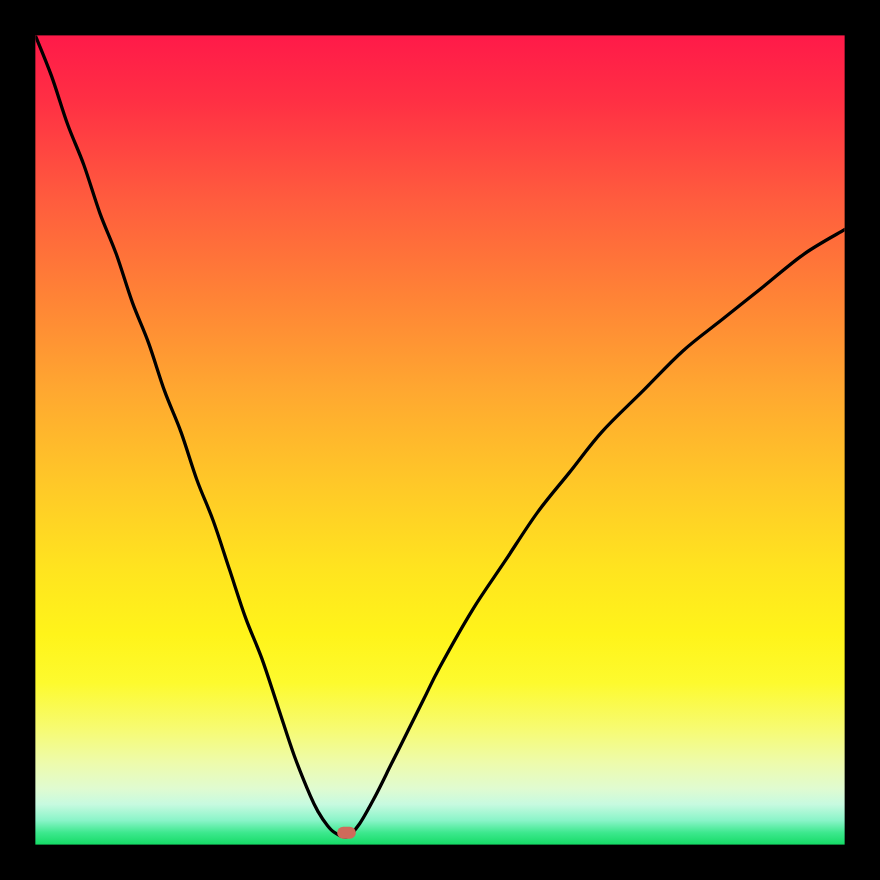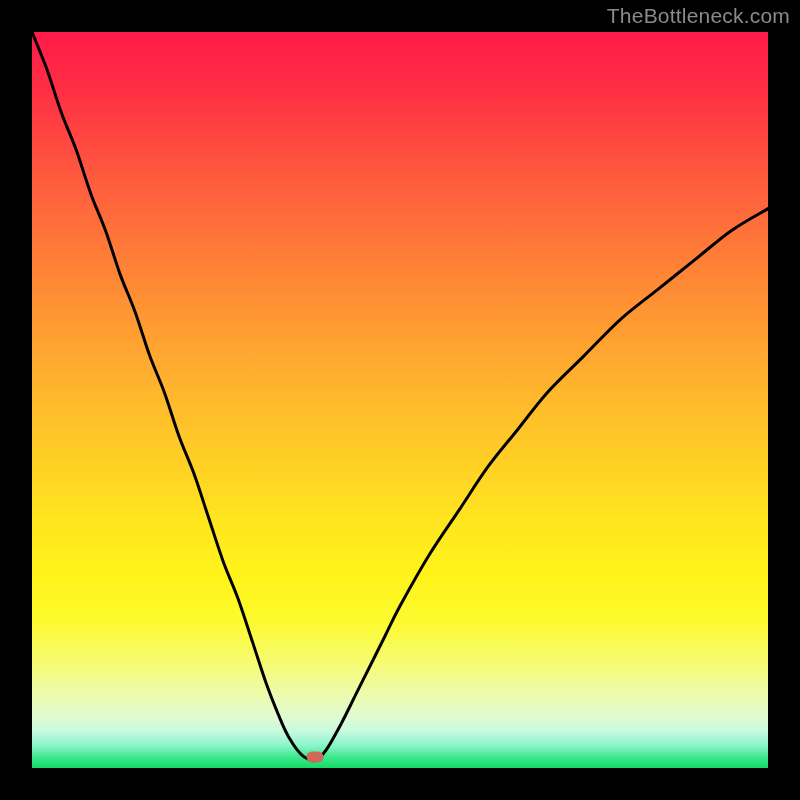--- a/index.html
+++ b/index.html
@@ -69,21 +69,20 @@
     color: #8a8a8a;
     font-size: 21px;
     letter-spacing: 0.2px;
     user-select: none;
   }
 </style>
 </head>
 <body>
 
 <div class="frame">
-  <div class="watermark">TheBottleneck.com</div>
 
   <div class="plot-area">
     <div class="gradient"></div>
     <svg class="curve" viewBox="0 0 736 736" preserveAspectRatio="none">
       <path id="curve-path" d="M 0.00 0.00 C 2.45 6.13, 9.81 23.31, 14.72 36.80 C 19.63 50.29, 24.53 67.47, 29.44 80.96 C 34.35 94.45, 39.25 104.27, 44.16 117.76 C 49.07 131.25, 53.97 148.43, 58.88 161.92 C 63.79 175.41, 68.69 185.23, 73.60 198.72 C 78.51 212.21, 83.41 229.39, 88.32 242.88 C 93.23 256.37, 98.13 266.19, 103.04 279.68 C 107.95 293.17, 112.85 310.35, 117.76 323.84 C 122.67 337.33, 127.57 347.15, 132.48 360.64 C 137.39 374.13, 142.29 391.31, 147.20 404.80 C 152.11 418.29, 157.01 428.11, 161.92 441.60 C 166.83 455.09, 171.73 471.04, 176.64 485.76 C 181.55 500.48, 186.45 516.43, 191.36 529.92 C 196.27 543.41, 201.17 553.23, 206.08 566.72 C 210.99 580.21, 215.89 596.16, 220.80 610.88 C 225.71 625.60, 230.61 641.55, 235.52 655.04 C 240.43 668.53, 246.56 683.25, 250.24 691.84 C 253.92 700.43, 255.15 702.27, 257.60 706.56 C 260.05 710.85, 262.51 714.53, 264.96 717.60 C 267.41 720.67, 269.25 723.12, 272.32 724.96 C 275.39 726.80, 279.68 729.87, 283.36 728.64 C 287.04 727.41, 290.11 723.73, 294.40 717.60 C 298.69 711.47, 304.21 701.04, 309.12 691.84 C 314.03 682.64, 318.93 672.21, 323.84 662.40 C 328.75 652.59, 333.65 642.77, 338.56 632.96 C 343.47 623.15, 348.37 613.33, 353.28 603.52 C 358.19 593.71, 360.64 587.57, 368.00 574.08 C 375.36 560.59, 387.63 538.51, 397.44 522.56 C 407.25 506.61, 417.07 493.12, 426.88 478.40 C 436.69 463.68, 446.51 447.73, 456.32 434.24 C 466.13 420.75, 475.95 409.71, 485.76 397.44 C 495.57 385.17, 504.16 372.91, 515.20 360.64 C 526.24 348.37, 539.73 336.11, 552.00 323.84 C 564.27 311.57, 576.53 298.08, 588.80 287.04 C 601.07 276.00, 613.33 267.41, 625.60 257.60 C 637.87 247.79, 650.13 237.97, 662.40 228.16 C 674.67 218.35, 686.93 207.31, 699.20 198.72 C 711.47 190.13, 729.87 180.32, 736.00 176.64" fill="none" stroke="#000" stroke-width="3" stroke-linejoin="round" stroke-linecap="round"></path>
     </svg>
     <div class="marker" id="marker" style="left: 283.36px; top: 724.96px; background: rgb(207, 106, 90);"></div>
   </div>
 </div>
 

